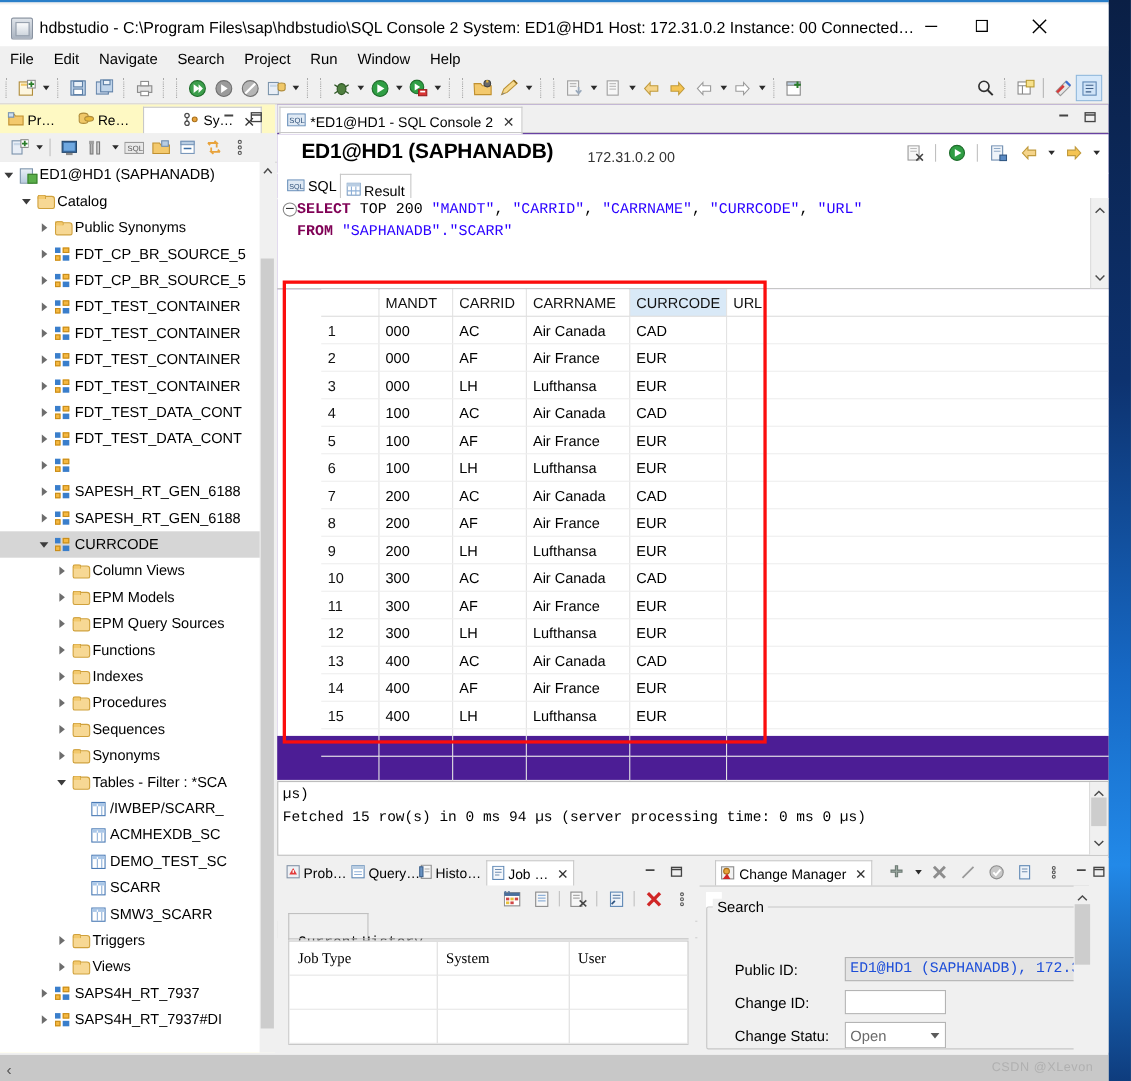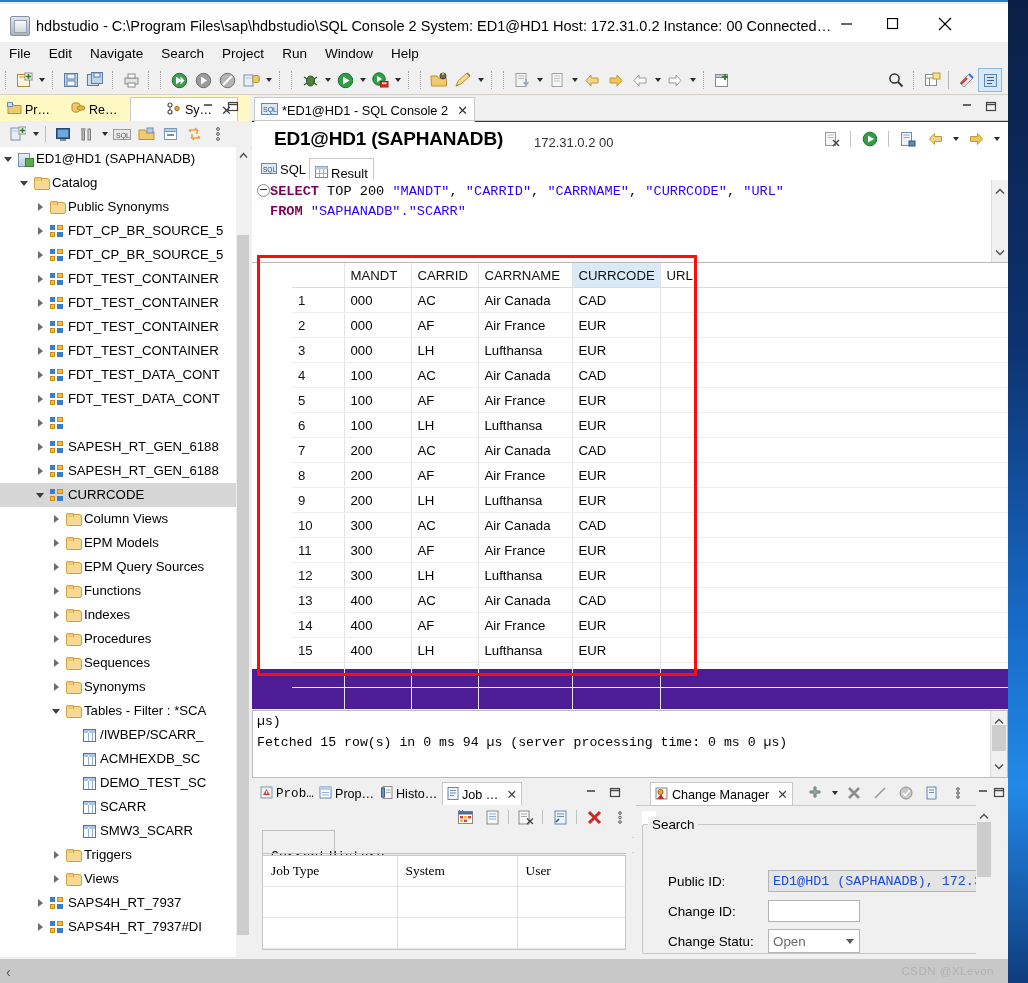--- a/index.html
+++ b/index.html
@@ -1285,40 +1285,40 @@
       <div style="position:absolute;left:3px;bottom:3px;">
         <svg width="10" height="7">
             <path d="M1 1.5 L5 5.5 L9 1.5" fill="none" stroke="#4a4a4a" stroke-width="1.3"></path>
           </svg>
       </div>
     </div>
   </div>
 
   <div id="bottomleft">
     <div id="bl-tabs">
-      <div class="btab" style="left:4px;font-family:Liberation Mono, monospace;">
+      <div class="btab" style="left:4px;">
         <span>
           <svg width="13" height="13">
               <rect x="1" y="1" width="11" height="11" fill="#eef1f5" stroke="#8494a8"></rect>
               <path d="M6.5 3 L10 9 H3 Z" fill="#e23b3b"></path>
               <rect x="6" y="5" width="1.2" height="2.5" fill="#fff"></rect>
             </svg>
         </span>
         <span>Prob…</span>
       </div>
       <div class="btab" style="left:63px;">
         <span>
           <svg width="13" height="13">
               <rect x="1" y="1" width="11" height="11" fill="#fff" stroke="#5f88b5"></rect>
               <rect x="1" y="1" width="11" height="3" fill="#b9cde2"></rect>
               <line x1="3" y1="6.5" x2="10" y2="6.5" stroke="#8fb1d8"></line>
               <line x1="3" y1="9" x2="10" y2="9" stroke="#8fb1d8"></line>
             </svg>
         </span>
-        <span>Prop…</span>
+        <span>Query…</span>
       </div>
       <div class="btab" style="left:125px;">
         <span>
           <svg width="12" height="13">
               <rect x="2" y="0.5" width="9" height="12" fill="#f7f7f7" stroke="#8d8d8d"></rect>
               <rect x="0.5" y="2" width="3" height="9" fill="#6a93c2" stroke="#3b5f8a"></rect>
               <line x1="5" y1="4" x2="9.5" y2="4" stroke="#aaa"></line>
               <line x1="5" y1="6.5" x2="9.5" y2="6.5" stroke="#aaa"></line>
             </svg>
         </span>

